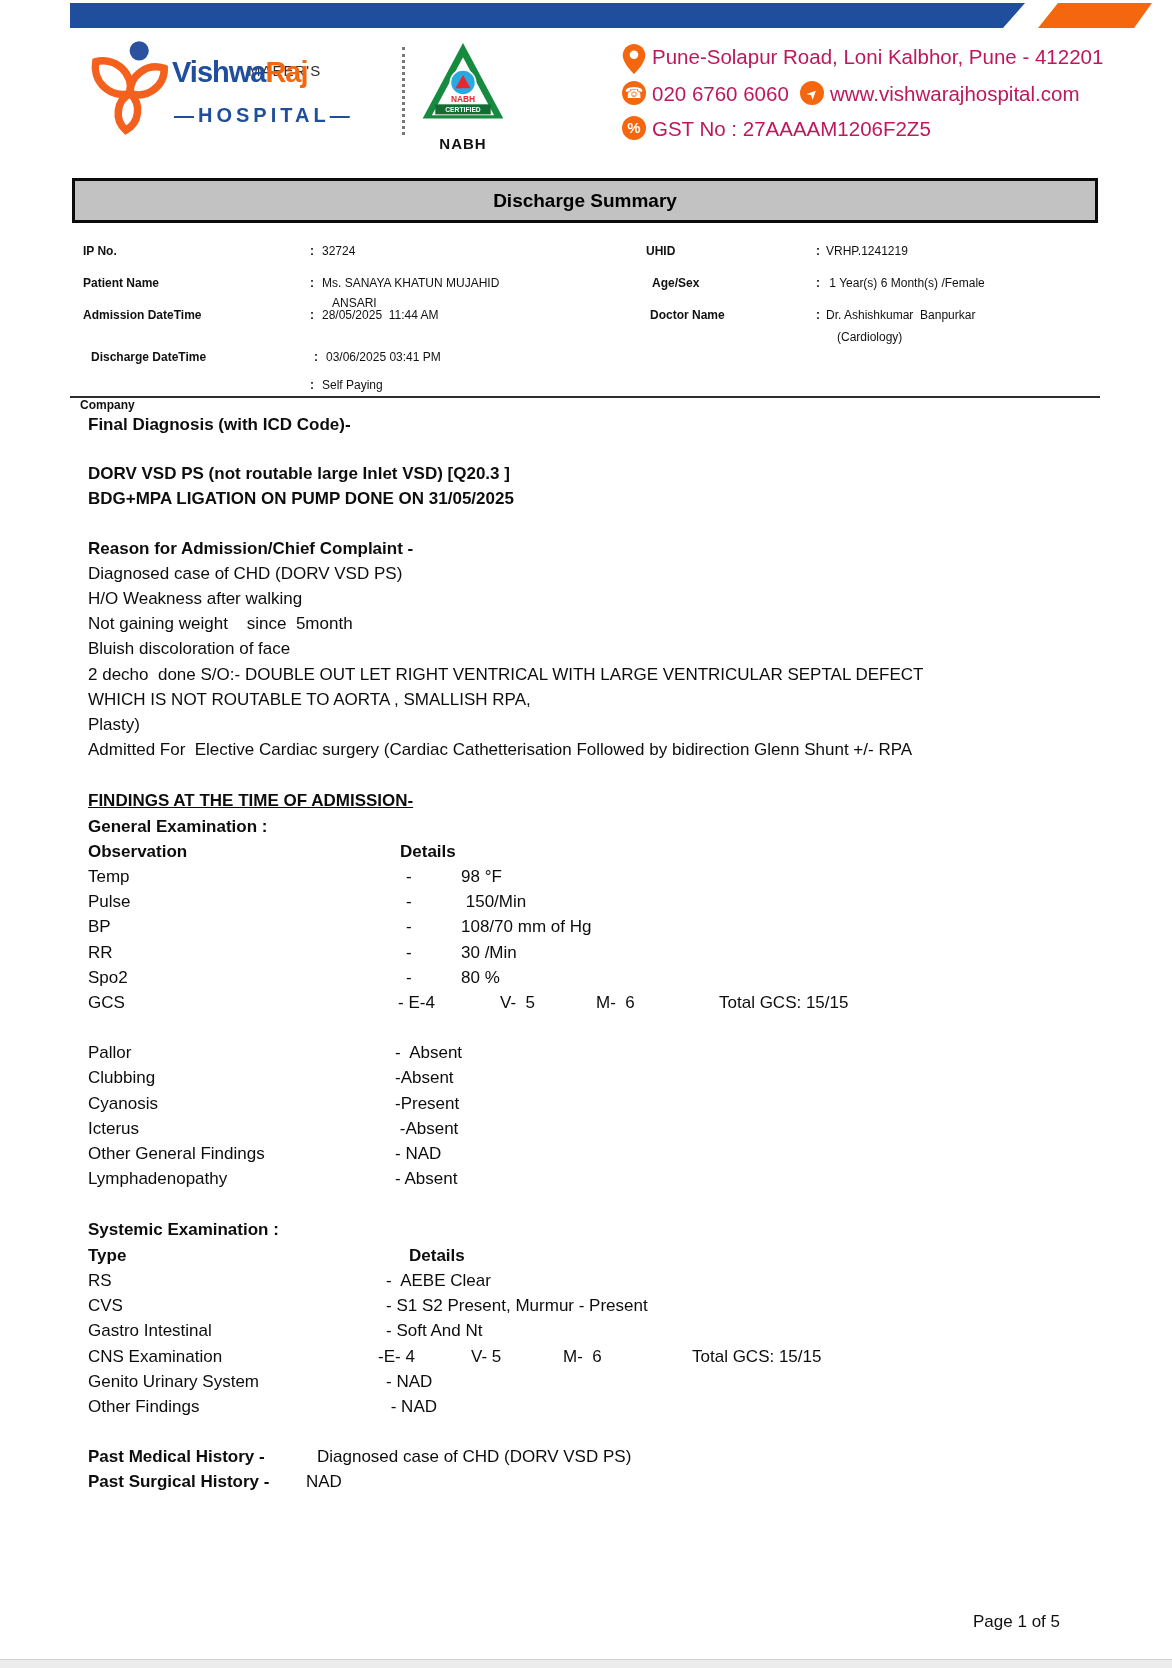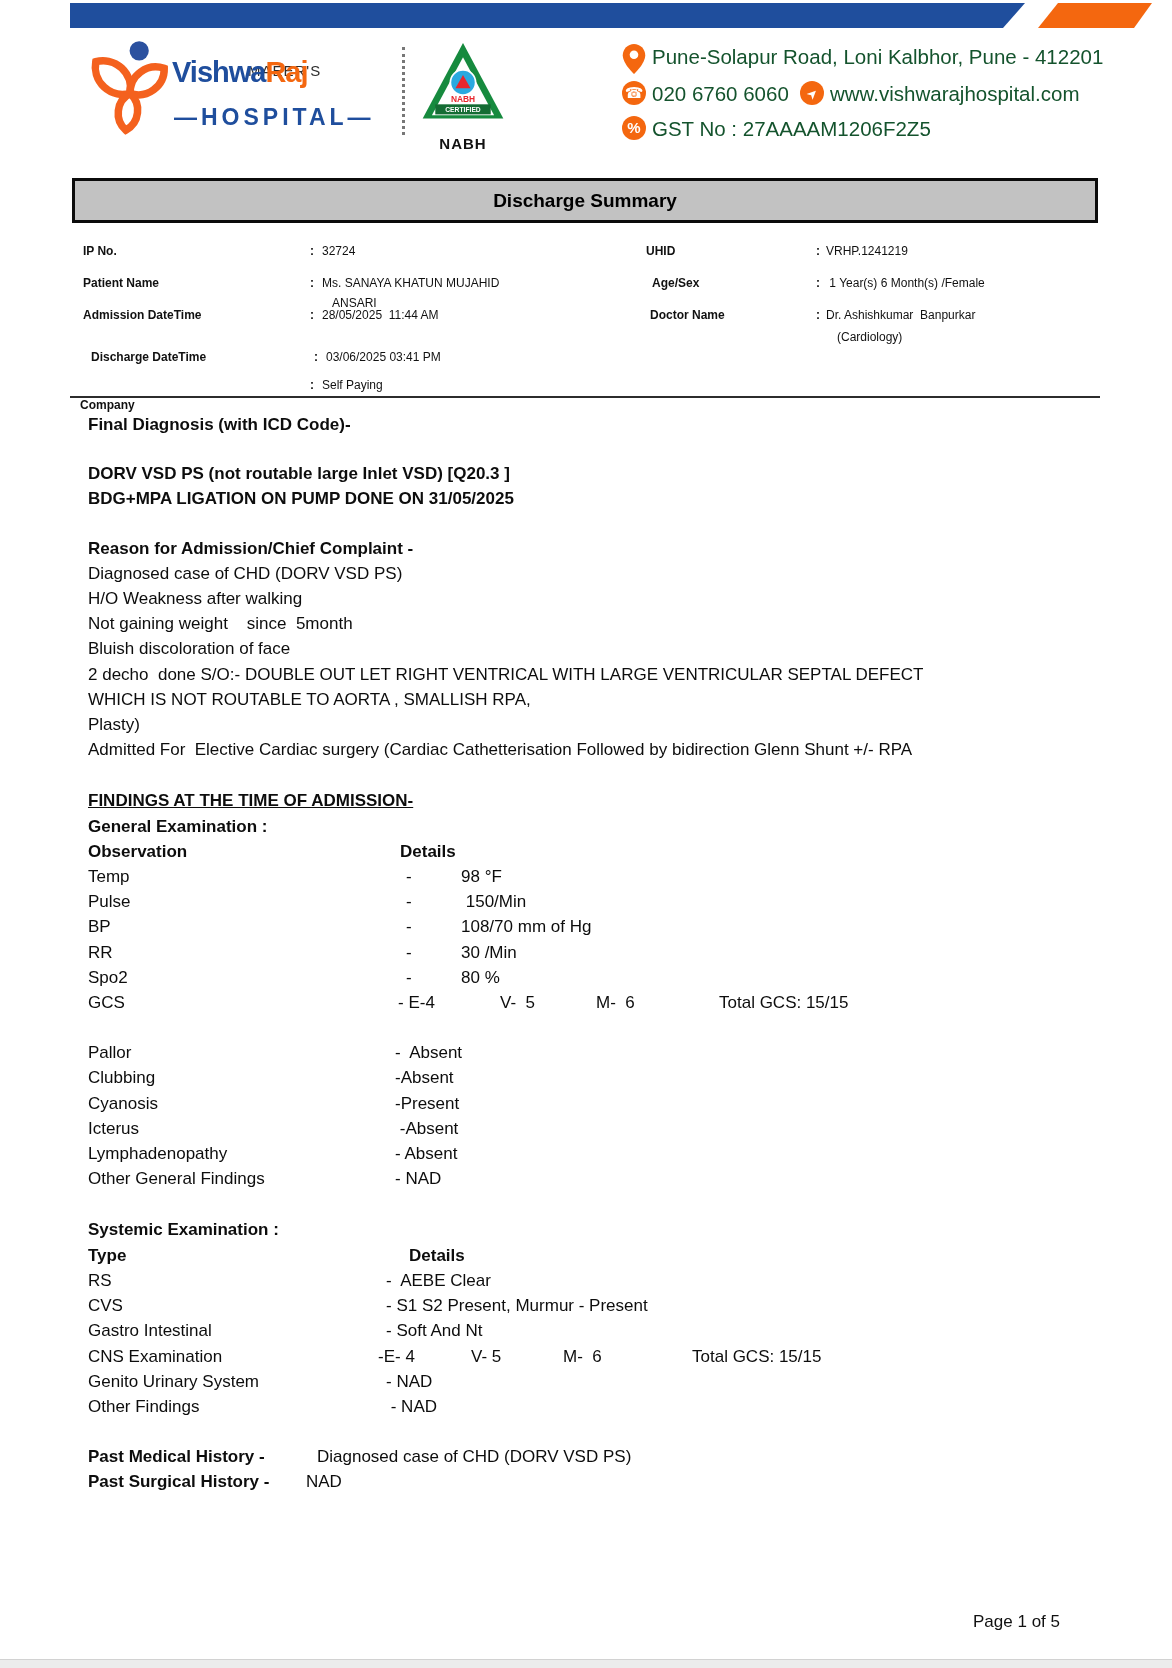--- a/index.html
+++ b/index.html
@@ -14,31 +14,31 @@
     background:#f4670f; clip-path:polygon(20px 0,100% 0,calc(100% - 18px) 100%,0 100%); }
 
   
   .knot { position:absolute; left:84px; top:40px; }
   .brand-tagline { position:absolute; left:248px; top:62px; font-size:15px; font-weight:normal;
     color:#2e2e2e; letter-spacing:1px; }
   .brand-name { position:absolute; left:172px; top:56px; font-size:29px; font-weight:bold;
     letter-spacing:-1px; }
   .brand-name .blue { color:#1f4e9d; }
   .brand-name .orange { color:#f4670f; }
-  .brand-sub { position:absolute; left:174px; top:104px; font-size:23px; font-weight:bold;
+  .brand-sub { position:absolute; left:174px; top:104px; font-size:20px; font-weight:bold;
     color:#1f4e9d; letter-spacing:4px; white-space:nowrap; }
   .vsep { position:absolute; left:402px; top:47px; height:88px; width:0;
     border-left:3px dotted #777; }
   .nabh-block { position:absolute; left:420px; top:40px; width:86px; text-align:center; }
   .nabh-caption { font-size:15px; font-weight:bold; color:#111; margin-top:1px; letter-spacing:1px; }
 
   
   .c-icon { position:absolute; width:24px; height:24px; border-radius:50%;
     background:#f4670f; color:#fff; text-align:center; font-size:15px; line-height:24px; }
-  .c-text { position:absolute; font-size:20.5px; color:#14532d; white-space:pre; }
+  .c-text { position:absolute; font-size:20.5px; color:#be185d; white-space:pre; }
   .web-glyph { display:inline-block; transform:rotate(-45deg); font-size:13px; }
 
   
   .title-bar { position:absolute; left:72px; top:178px; width:1026px; height:45px;
     background:#c2c2c2; border:3px solid #0b0b0b; display:flex; align-items:center;
     justify-content:center; }
   .title-bar span { font-size:19px; font-weight:bold; color:#000; }
 
   
   .info { position:absolute; left:68px; top:238px; width:1030px; height:158px; font-size:12px; }
@@ -194,22 +194,22 @@
     <div class="xrow"><span class="c1 w-vit">BP</span><span class="w-sep">-</span><span>108/70 mm of Hg</span></div>
     <div class="xrow"><span class="c1 w-vit">RR</span><span class="w-sep">-</span><span>30 /Min</span></div>
     <div class="xrow"><span class="c1 w-vit">Spo2</span><span class="w-sep">-</span><span>80 %</span></div>
 
     <div class="xrow"><span class="c1 w-gcs">GCS</span><span class="gE">- E-4</span><span class="gV">V-  5</span><span class="gM">M-  6</span><span>Total GCS: 15/15</span></div>
 
     <div class="xrow gap-signs"><span class="c1 w-sign">Pallor</span><span>-  Absent</span></div>
     <div class="xrow"><span class="c1 w-sign">Clubbing</span><span>-Absent</span></div>
     <div class="xrow"><span class="c1 w-sign">Cyanosis</span><span>-Present</span></div>
     <div class="xrow"><span class="c1 w-sign">Icterus</span><span> -Absent</span></div>
+    <div class="xrow"><span class="c1 w-sign">Other General Findings</span><span>- NAD</span></div>
     <div class="xrow"><span class="c1 w-sign">Lymphadenopathy</span><span>- Absent</span></div>
-    <div class="xrow"><span class="c1 w-sign">Other General Findings</span><span>- NAD</span></div>
 
     <p class="h-bold sys-h">Systemic Examination :</p>
     <div class="xrow hdr"><span class="c1 w-type">Type</span><span>Details</span></div>
 
     <div class="xrow"><span class="c1 w-sys">RS</span><span>-  AEBE Clear</span></div>
     <div class="xrow"><span class="c1 w-sys">CVS</span><span>- S1 S2 Present, Murmur - Present</span></div>
     <div class="xrow"><span class="c1 w-sys">Gastro Intestinal</span><span>- Soft And Nt</span></div>
     <div class="xrow"><span class="c1 w-cns">CNS Examination</span><span class="cE">-E- 4</span><span class="cV">V- 5</span><span class="cM">M-  6</span><span>Total GCS: 15/15</span></div>
     <div class="xrow"><span class="c1 w-sys">Genito Urinary System</span><span>- NAD</span></div>
     <div class="xrow"><span class="c1 w-sys">Other Findings</span><span> - NAD</span></div>

